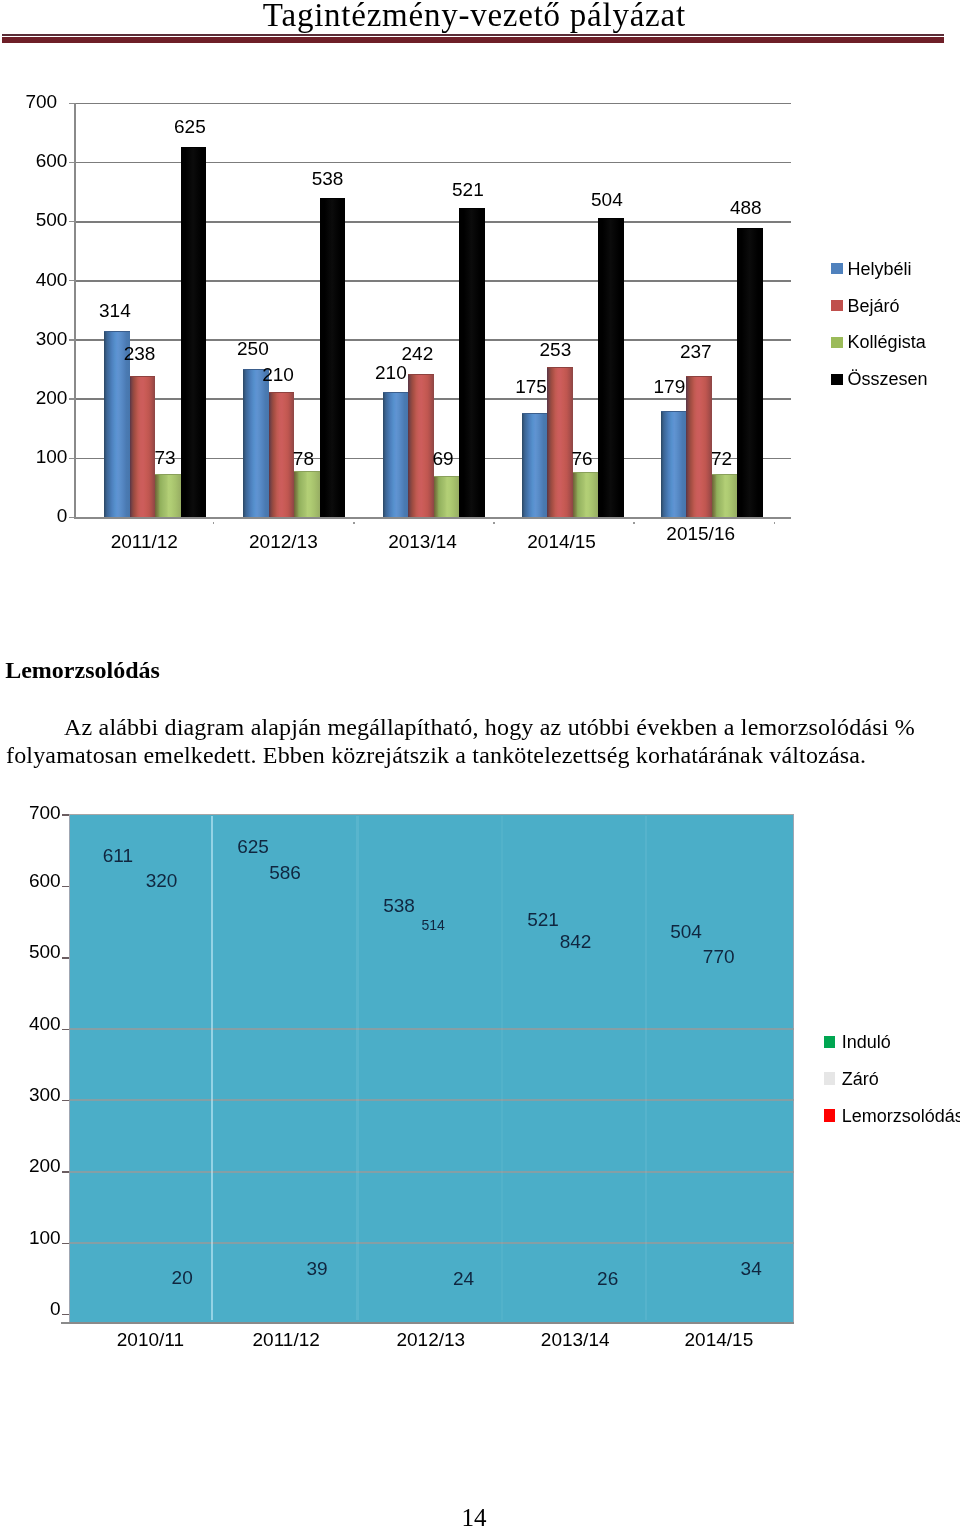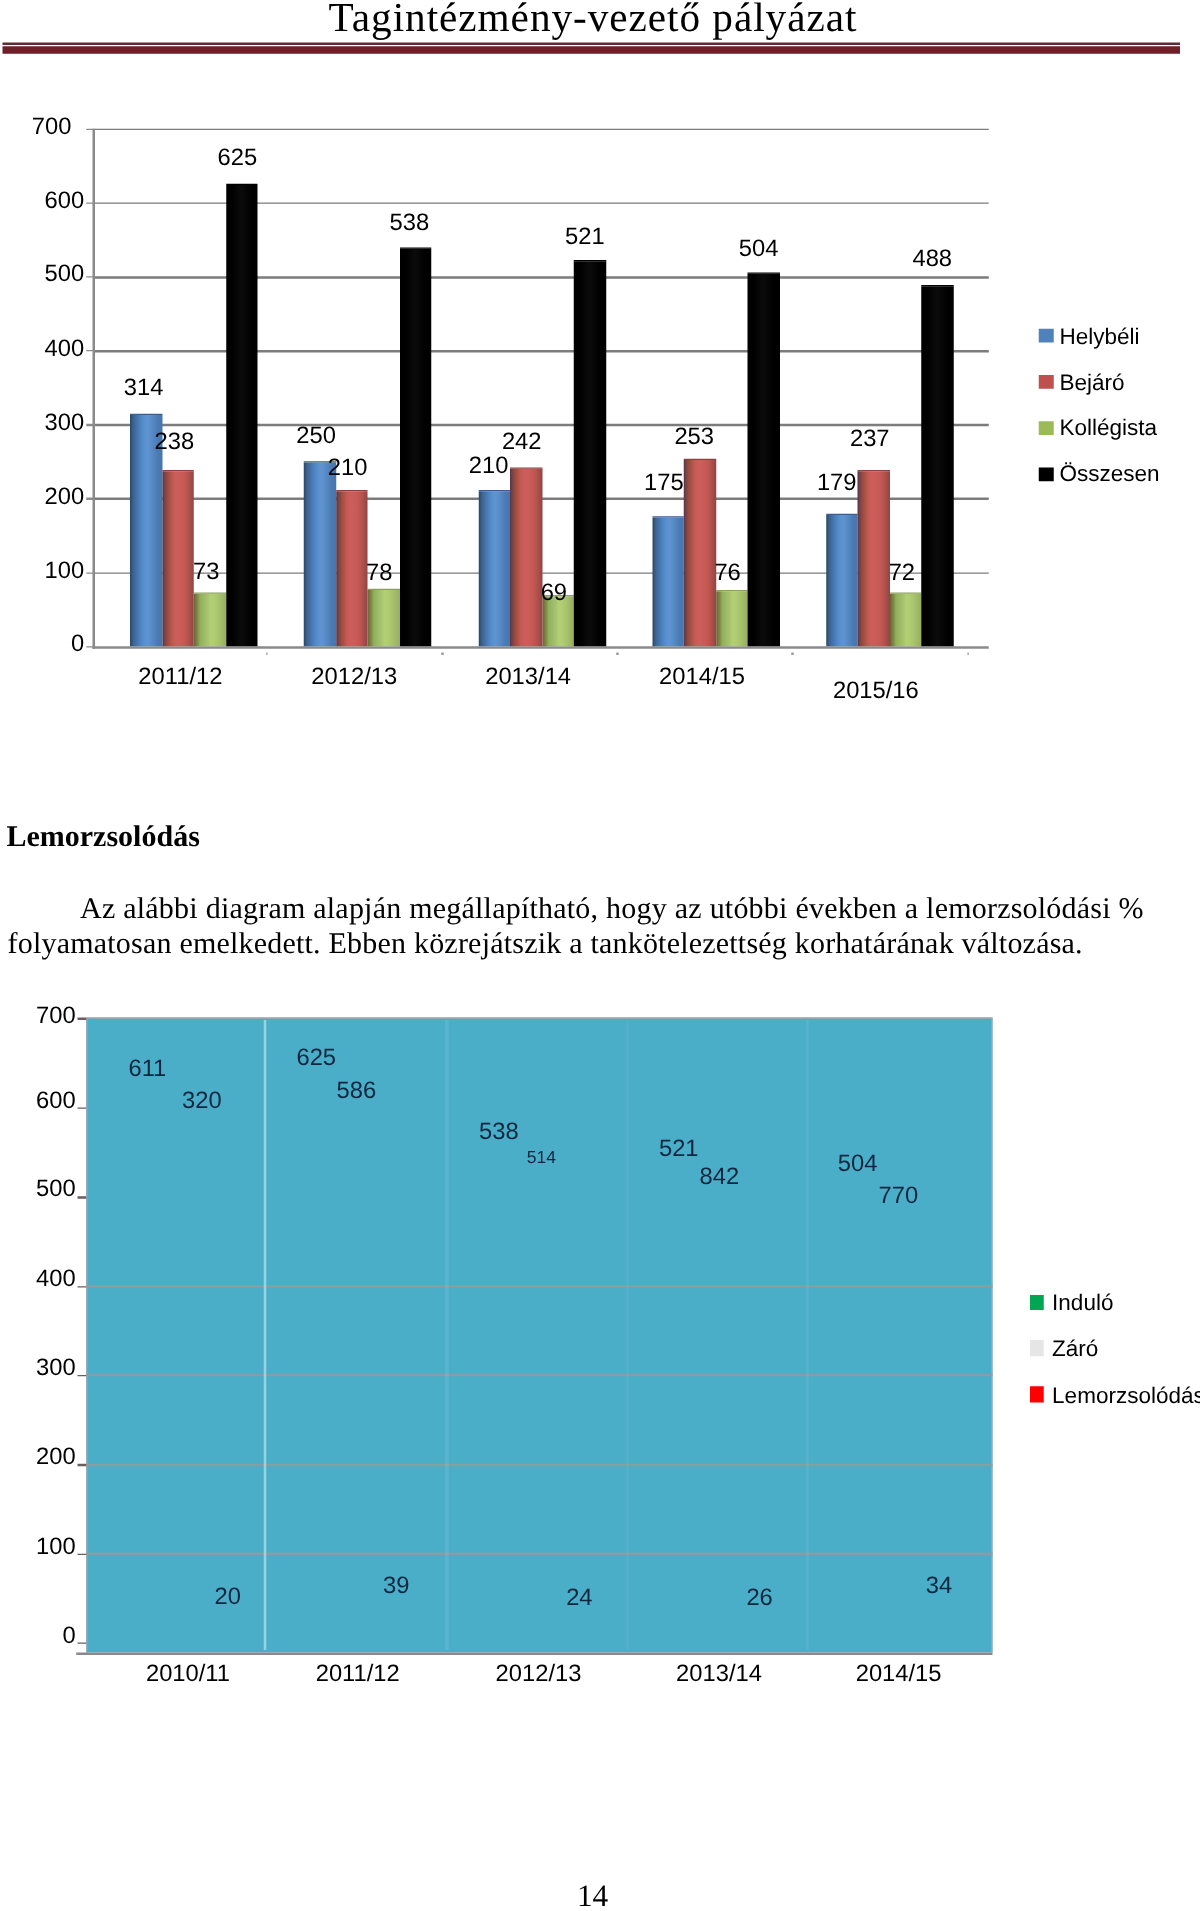--- a/index.html
+++ b/index.html
@@ -91,33 +91,33 @@
       <div class="bar" style="left: 521.65px; top: 323.15px; width: 25.5px; height: 103.55px; background: linear-gradient(to right, rgb(43, 71, 100) 0%, rgb(60, 101, 147) 11%, rgb(63, 106, 157) 15%, rgb(69, 118, 174) 23%, rgb(78, 129, 191) 31%, rgb(85, 144, 204) 42%, rgb(91, 146, 210) 48%, rgb(96, 147, 209) 54%, rgb(91, 143, 203) 62%, rgb(86, 136, 196) 70%, rgb(80, 129, 188) 78%, rgb(74, 122, 178) 86%, rgb(71, 118, 172) 100%); border-top: 1.2px solid rgb(59, 94, 140); box-sizing: border-box;"></div>
       <div class="bar" style="left: 547.15px; top: 276.996px; width: 25.5px; height: 149.704px; background: linear-gradient(to right, rgb(88, 53, 70) 0%, rgb(125, 67, 68) 8%, rgb(154, 75, 65) 16%, rgb(174, 82, 71) 24%, rgb(192, 90, 81) 32%, rgb(203, 93, 90) 42%, rgb(205, 93, 92) 52%, rgb(200, 91, 85) 64%, rgb(191, 86, 80) 76%, rgb(169, 78, 74) 88%, rgb(140, 70, 69) 100%); border-top: 1.2px solid rgb(142, 66, 63); box-sizing: border-box;"></div>
       <div class="bar" style="left: 572.65px; top: 381.73px; width: 25.5px; height: 44.9703px; background: linear-gradient(to right, rgb(109, 98, 54) 0%, rgb(131, 144, 76) 13%, rgb(144, 175, 90) 19%, rgb(156, 186, 102) 31%, rgb(168, 196, 110) 44%, rgb(179, 207, 118) 52%, rgb(176, 205, 116) 62%, rgb(166, 193, 108) 79%, rgb(151, 173, 99) 100%); border-top: 1.2px solid rgb(138, 160, 91); box-sizing: border-box;"></div>
       <div class="bar" style="left: 598.15px; top: 128.476px; width: 25.5px; height: 298.224px; background: linear-gradient(to right, rgb(0, 0, 0) 0%, rgb(0, 0, 0) 18%, rgb(11, 11, 11) 48%, rgb(0, 0, 0) 82%, rgb(0, 0, 0) 100%); border-top: 1.2px solid rgb(0, 0, 0); box-sizing: border-box;"></div>
       <div class="xlabel" style="left: 491.6px; top: 442.2px; width: 140px; font-size: 19px; line-height: 20px;">2014/15</div>
       <div style="position: absolute; left: 633.3px; top: 432.2px; width: 1.8px; height: 1.8px; background: rgb(154, 154, 154);"></div>
       <div class="bar" style="left: 660.8px; top: 320.783px; width: 25.5px; height: 105.917px; background: linear-gradient(to right, rgb(43, 71, 100) 0%, rgb(60, 101, 147) 11%, rgb(63, 106, 157) 15%, rgb(69, 118, 174) 23%, rgb(78, 129, 191) 31%, rgb(85, 144, 204) 42%, rgb(91, 146, 210) 48%, rgb(96, 147, 209) 54%, rgb(91, 143, 203) 62%, rgb(86, 136, 196) 70%, rgb(80, 129, 188) 78%, rgb(74, 122, 178) 86%, rgb(71, 118, 172) 100%); border-top: 1.2px solid rgb(59, 94, 140); box-sizing: border-box;"></div>
       <div class="bar" style="left: 686.3px; top: 286.464px; width: 25.5px; height: 140.236px; background: linear-gradient(to right, rgb(88, 53, 70) 0%, rgb(125, 67, 68) 8%, rgb(154, 75, 65) 16%, rgb(174, 82, 71) 24%, rgb(192, 90, 81) 32%, rgb(203, 93, 90) 42%, rgb(205, 93, 92) 52%, rgb(200, 91, 85) 64%, rgb(191, 86, 80) 76%, rgb(169, 78, 74) 88%, rgb(140, 70, 69) 100%); border-top: 1.2px solid rgb(142, 66, 63); box-sizing: border-box;"></div>
       <div class="bar" style="left: 711.8px; top: 384.097px; width: 25.5px; height: 42.6034px; background: linear-gradient(to right, rgb(109, 98, 54) 0%, rgb(131, 144, 76) 13%, rgb(144, 175, 90) 19%, rgb(156, 186, 102) 31%, rgb(168, 196, 110) 44%, rgb(179, 207, 118) 52%, rgb(176, 205, 116) 62%, rgb(166, 193, 108) 79%, rgb(151, 173, 99) 100%); border-top: 1.2px solid rgb(138, 160, 91); box-sizing: border-box;"></div>
       <div class="bar" style="left: 737.3px; top: 137.943px; width: 25.5px; height: 288.757px; background: linear-gradient(to right, rgb(0, 0, 0) 0%, rgb(0, 0, 0) 18%, rgb(11, 11, 11) 48%, rgb(0, 0, 0) 82%, rgb(0, 0, 0) 100%); border-top: 1.2px solid rgb(0, 0, 0); box-sizing: border-box;"></div>
-      <div class="xlabel" style="left: 630.7px; top: 453px; width: 140px; font-size: 19px; line-height: 20px;">2015/16</div>
+      <div class="xlabel" style="left: 630.7px; top: 434px; width: 140px; font-size: 19px; line-height: 20px;">2015/16</div>
       <div style="position: absolute; left: 773.5px; top: 432.2px; width: 1.8px; height: 1.8px; background: rgb(154, 154, 154);"></div>
       <div class="dlabel" style="left: 54.9px; top: 210.9px; width: 120px; font-size: 19px; line-height: 20px; color: rgb(0, 0, 0);">314</div>
       <div class="dlabel" style="left: 79.5px; top: 253.8px; width: 120px; font-size: 19px; line-height: 20px; color: rgb(0, 0, 0);">238</div>
       <div class="dlabel" style="left: 105px; top: 358.3px; width: 120px; font-size: 19px; line-height: 20px; color: rgb(0, 0, 0);">73</div>
       <div class="dlabel" style="left: 129.9px; top: 26.7px; width: 120px; font-size: 19px; line-height: 20px; color: rgb(0, 0, 0);">625</div>
       <div class="dlabel" style="left: 192.9px; top: 248.6px; width: 120px; font-size: 19px; line-height: 20px; color: rgb(0, 0, 0);">250</div>
       <div class="dlabel" style="left: 218.1px; top: 274.7px; width: 120px; font-size: 19px; line-height: 20px; color: rgb(0, 0, 0);">210</div>
       <div class="dlabel" style="left: 243.4px; top: 358.7px; width: 120px; font-size: 19px; line-height: 20px; color: rgb(0, 0, 0);">78</div>
       <div class="dlabel" style="left: 267.5px; top: 78.5px; width: 120px; font-size: 19px; line-height: 20px; color: rgb(0, 0, 0);">538</div>
       <div class="dlabel" style="left: 330.9px; top: 273.3px; width: 120px; font-size: 19px; line-height: 20px; color: rgb(0, 0, 0);">210</div>
       <div class="dlabel" style="left: 357.4px; top: 253.7px; width: 120px; font-size: 19px; line-height: 20px; color: rgb(0, 0, 0);">242</div>
-      <div class="dlabel" style="left: 383.1px; top: 358.9px; width: 120px; font-size: 19px; line-height: 20px; color: rgb(0, 0, 0); margin-top: 16px;">69</div>
+      <div class="dlabel" style="left: 383.1px; top: 358.9px; width: 120px; font-size: 19px; line-height: 20px; color: rgb(0, 0, 0);">69</div>
       <div class="dlabel" style="left: 407.9px; top: 89.9px; width: 120px; font-size: 19px; line-height: 20px; color: rgb(0, 0, 0);">521</div>
       <div class="dlabel" style="left: 471.1px; top: 286.7px; width: 120px; font-size: 19px; line-height: 20px; color: rgb(0, 0, 0);">175</div>
       <div class="dlabel" style="left: 495.4px; top: 249.7px; width: 120px; font-size: 19px; line-height: 20px; color: rgb(0, 0, 0);">253</div>
       <div class="dlabel" style="left: 522.1px; top: 358.5px; width: 120px; font-size: 19px; line-height: 20px; color: rgb(0, 0, 0);">76</div>
       <div class="dlabel" style="left: 546.9px; top: 99.7px; width: 120px; font-size: 19px; line-height: 20px; color: rgb(0, 0, 0);">504</div>
       <div class="dlabel" style="left: 609.4px; top: 287px; width: 120px; font-size: 19px; line-height: 20px; color: rgb(0, 0, 0);">179</div>
       <div class="dlabel" style="left: 635.8px; top: 252.3px; width: 120px; font-size: 19px; line-height: 20px; color: rgb(0, 0, 0);">237</div>
       <div class="dlabel" style="left: 661.5px; top: 359.3px; width: 120px; font-size: 19px; line-height: 20px; color: rgb(0, 0, 0);">72</div>
       <div class="dlabel" style="left: 685.8px; top: 108.4px; width: 120px; font-size: 19px; line-height: 20px; color: rgb(0, 0, 0);">488</div>
       <div class="legend-swatch" style="left: 830.5px; top: 173.2px; width: 12.9px; height: 11px; background: rgb(79, 129, 189);"></div>

